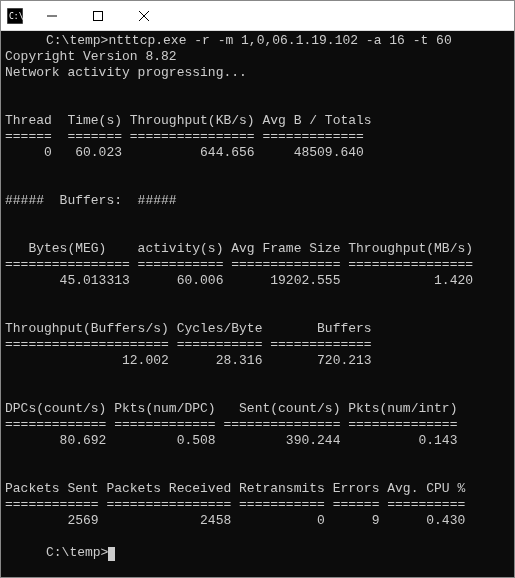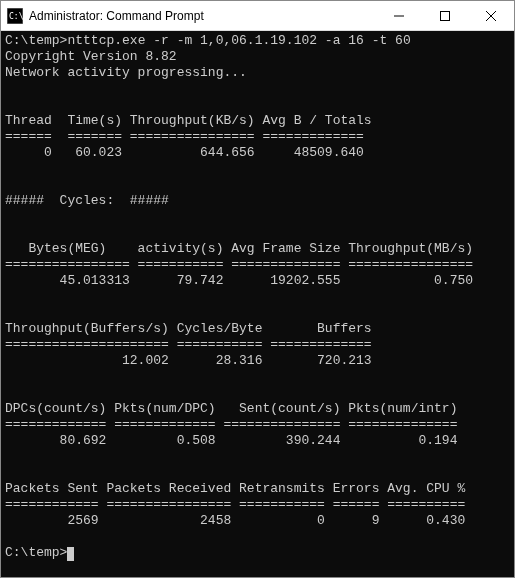--- a/index.html
+++ b/index.html
@@ -59,21 +59,21 @@
       flex: 1;
       background: #0c0c0c;
       color: #ccc;
       font-size: 13px;
       line-height: 16px;
       padding: 2px 4px;
       white-space: pre;
       overflow: hidden;
       font-family: 'Consolas', 'Courier New', monospace;
     }
-    .prompt-line { display: inline; }
+    .prompt-line { display: inline; margin-left: 41px; }
     .cursor {
       display: inline-block;
       width: 7px;
       height: 14px;
       background: #ccc;
       vertical-align: text-bottom;
       margin-bottom: -1px;
     }
   </style>
 </head>
@@ -81,21 +81,20 @@
 
 <div class="window">
   <div class="titlebar">
     <span class="titlebar-icon">
       <svg viewBox="0 0 16 16">
         <rect x="0" y="0" width="16" height="16" fill="#000"></rect>
         <rect x="0" y="0" width="16" height="16" fill="none" stroke="#888" stroke-width="1"></rect>
         <text x="2" y="11" font-size="8" fill="#fff" font-family="monospace">C:\</text>
       </svg>
     </span>
-    <span class="title-text">Administrator: Command Prompt</span>
     <div class="win-controls">
       <div class="win-btn">
         <svg viewBox="0 0 10 10">
             <line x1="0" y1="5" x2="10" y2="5" stroke="#000" stroke-width="1"></line>
           </svg>
       </div>
       <div class="win-btn">
         <svg viewBox="0 0 10 10">
             <rect x="0.5" y="0.5" width="9" height="9" fill="none" stroke="#000" stroke-width="1"></rect>
           </svg>
@@ -111,36 +110,36 @@
   <div class="terminal"><span class="prompt-line">C:\temp&gt;</span><span>ntttcp.exe -r -m 1,0,06.1.19.102 -a 16 -t 60</span>
 <span>Copyright Version 8.82</span>
 <span>Network activity progressing...</span>
 
 
 <span>Thread  Time(s) Throughput(KB/s) Avg B / Totals</span>
 <span>======  ======= ================ =============</span>
 <span>     0   60.023          644.656     48509.640</span>
 
 
-<span>#####  Cycles:  #####</span>
+<span>#####  Buffers:  #####</span>
 
 
 <span>   Bytes(MEG)    activity(s) Avg Frame Size Throughput(MB/s)</span>
 <span>================ =========== ============== ================</span>
-<span>       45.013313      79.742      19202.555            0.750</span>
+<span>       45.013313      60.006      19202.555            1.420</span>
 
 
 <span>Throughput(Buffers/s) Cycles/Byte       Buffers</span>
 <span>===================== =========== =============</span>
 <span>               12.002      28.316       720.213</span>
 
 
 <span>DPCs(count/s) Pkts(num/DPC)   Sent(count/s) Pkts(num/intr)</span>
 <span>============= ============= =============== ==============</span>
-<span>       80.692         0.508         390.244          0.194</span>
+<span>       80.692         0.508         390.244          0.143</span>
 
 
 <span>Packets Sent Packets Received Retransmits Errors Avg. CPU %</span>
 <span>============ ================ =========== ====== ==========</span>
 <span>        2569             2458           0      9      0.430</span>
 
 <span class="prompt-line">C:\temp&gt;</span><span class="cursor"></span>
 </div>
 </div>
 

